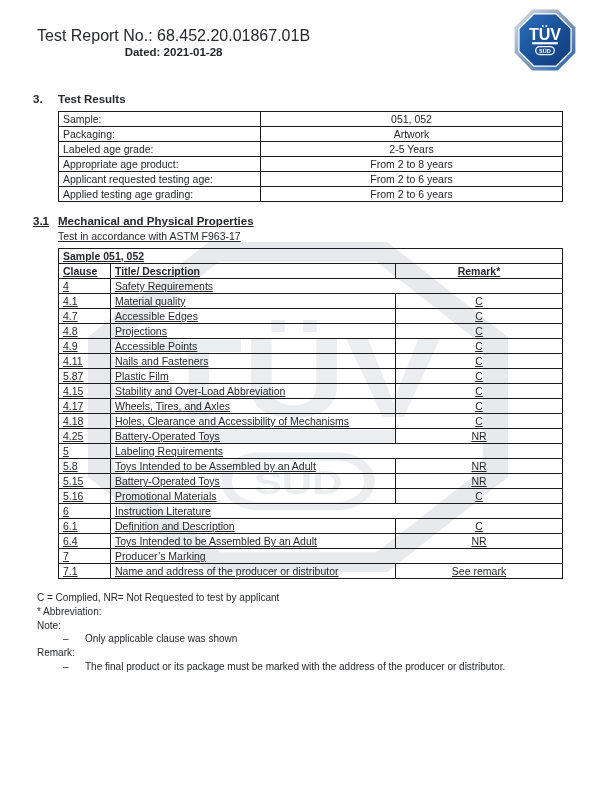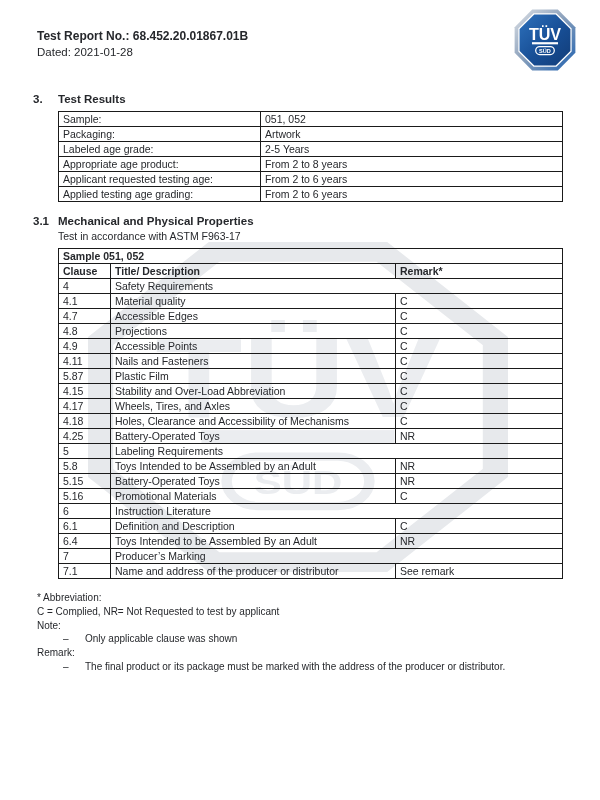--- a/index.html
+++ b/index.html
@@ -5,35 +5,35 @@
   html,body{margin:0;padding:0;background:#ffffff;}
   .page{
     position:relative;width:600px;height:800px;background:#ffffff;overflow:hidden;
     font-family:"Liberation Sans","DejaVu Sans",sans-serif;color:#26282c;
   }
   
   .watermark{position:absolute;left:88px;top:242px;width:420px;height:330px;z-index:0;}
   .content{position:relative;z-index:1;}
   
   .header{position:absolute;top:28px;left:37px;}
-  .report-no{font-weight:bold;font-size:12px;line-height:16px;}
-  .dated{font-weight:normal;font-size:11.5px;line-height:16px;}
+  .report-no{font-weight:normal;font-size:16px;line-height:16px;}
+  .dated{font-weight:bold;font-size:11.5px;line-height:16px;text-align:center;}
   .logo{position:absolute;top:9px;left:514px;width:62px;height:62px;}
   
   .sec-heading{display:flex;font-weight:bold;font-size:11.5px;line-height:14px;}
   .sec-num{width:25px;flex:0 0 25px;}
   .sec3{position:absolute;top:92px;left:33px;width:534px;}
-  .sec31{position:absolute;top:214px;left:33px;width:534px;}
+  .sec31{position:absolute;top:214px;left:33px;width:534px;text-decoration:underline;}
   .subtitle{font-size:10.5px;line-height:14px;margin:1px 0 0 25px;}
   
   table{border-collapse:collapse;margin:5px 0 0 25px;background:transparent;table-layout:fixed;}
   td,th{border:1px solid #1a1a1a;font-size:10.5px;line-height:12px;padding:1px 4px;
         font-weight:normal;text-align:left;overflow:hidden;white-space:nowrap;}
   th{font-weight:bold;}
-  .c{text-align:left;}
+  .c{text-align:center;}
   .t1{width:504px;}
   .t1 col.c1{width:202px;} .t1 col.c2{width:302px;}
   .t2{width:504px;}
   .t2 col.c1{width:52px;} .t2 col.c2{width:285px;} .t2 col.c3{width:167px;}
   
   .footnotes{position:absolute;top:591px;left:37px;width:530px;font-size:10px;line-height:13.8px;}
   .fn-item{display:flex;}
   .fn-dash{flex:0 0 22px;margin-left:26px;text-align:left;}
 </style>
 </head>
@@ -233,22 +233,22 @@
             <tr>
               <td>7.1</td>
               <td>Name and address of the producer or distributor</td>
               <td class="c">See remark</td>
             </tr>
           </tbody>
       </table>
     </div>
 
     <div class="footnotes">
+      <div>C = Complied, NR= Not Requested to test by applicant</div>
       <div>* Abbreviation:</div>
-      <div>C = Complied, NR= Not Requested to test by applicant</div>
       <div>Note:</div>
       <div class="fn-item">
         <span class="fn-dash">–</span>
         <span>Only applicable clause was shown</span>
       </div>
       <div>Remark:</div>
       <div class="fn-item">
         <span class="fn-dash">–</span>
         <span>The final product or its package must be marked with the address of the producer or distributor.</span>
       </div>

